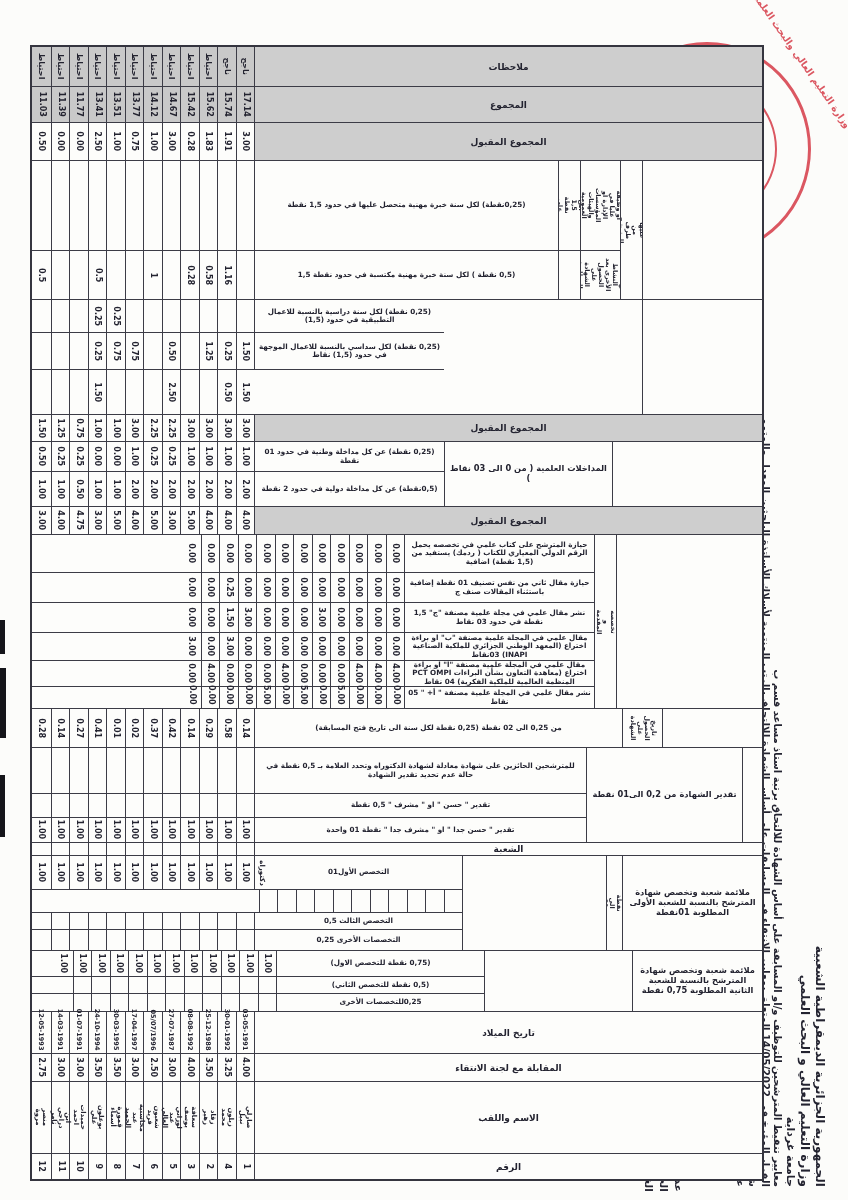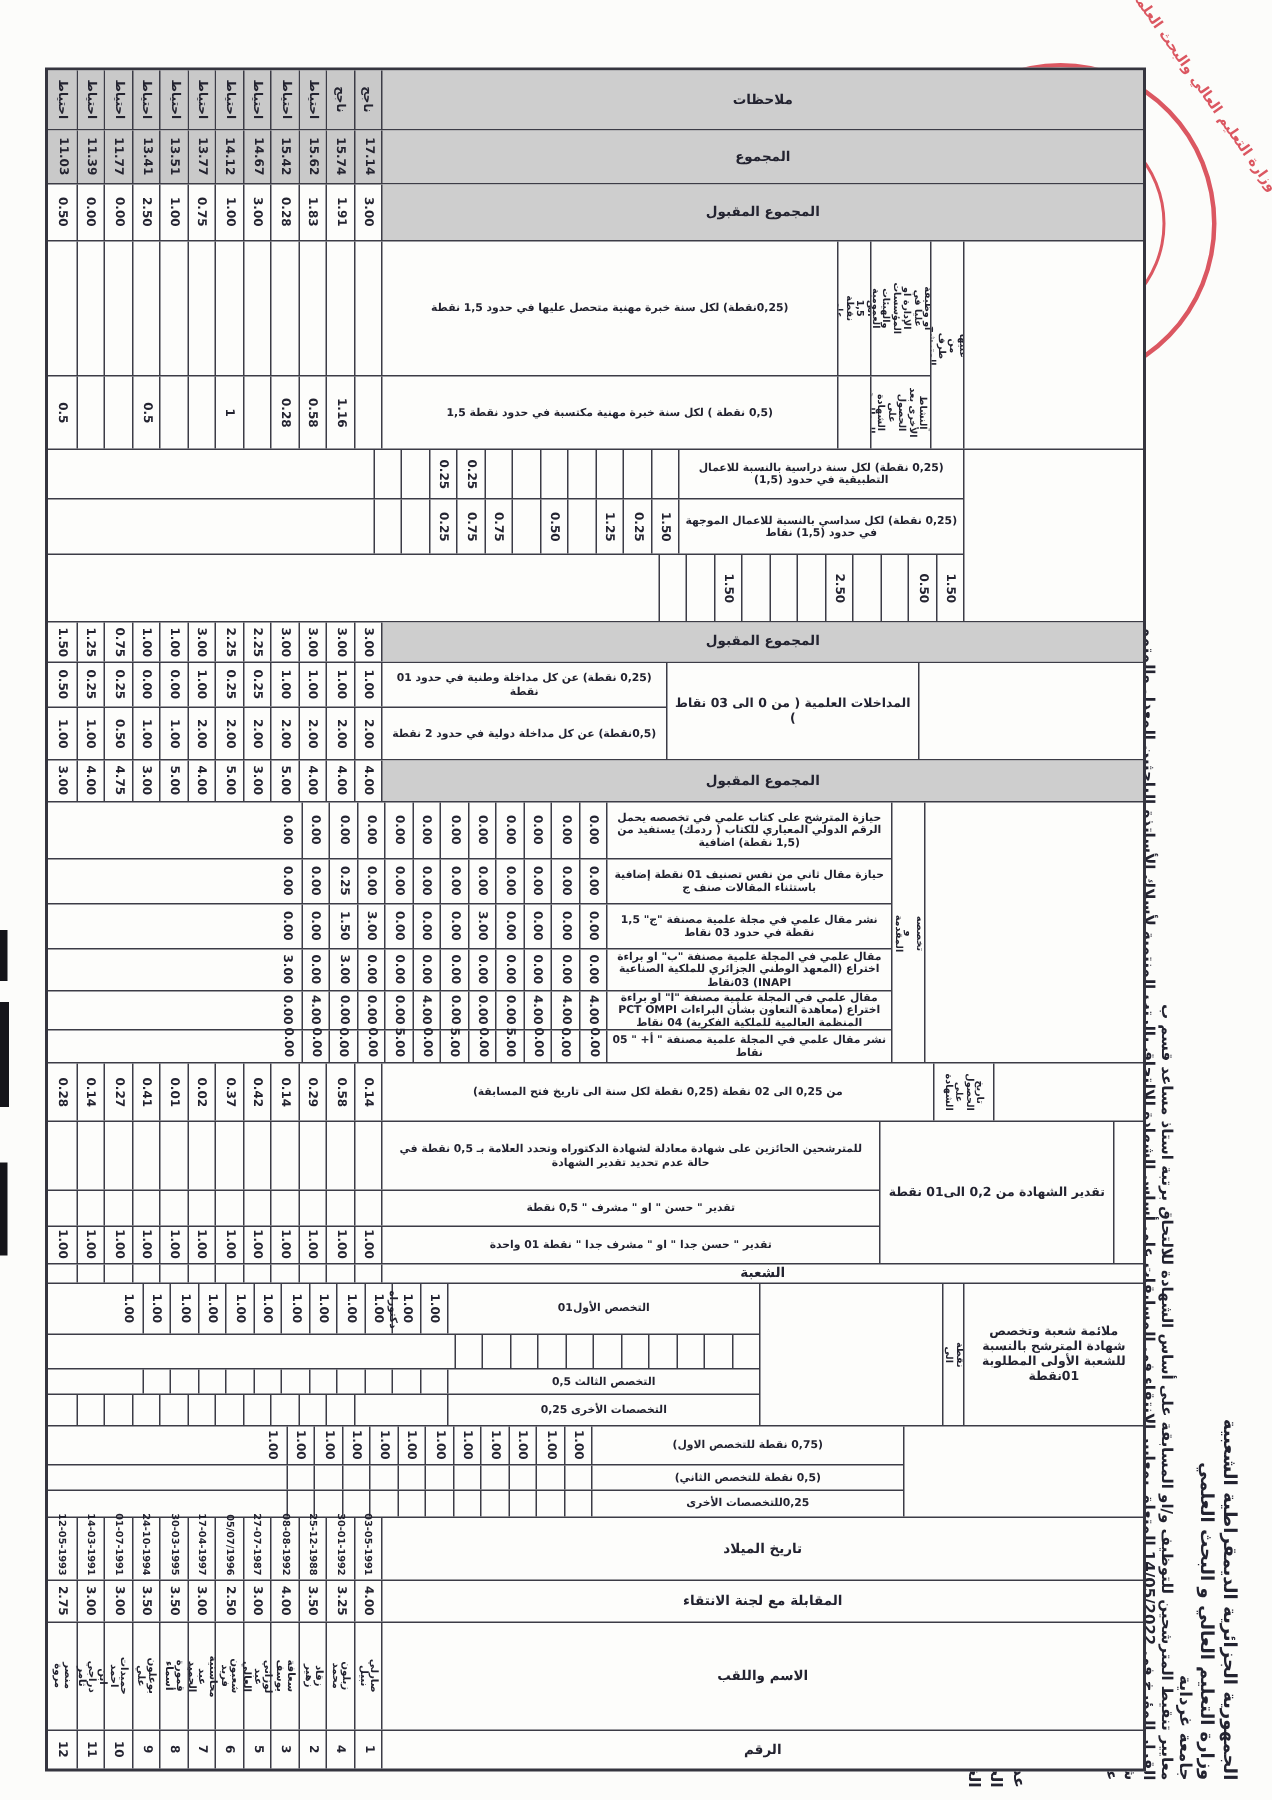--- a/index.html
+++ b/index.html
@@ -309,21 +309,21 @@
               </div>
               <div class="cell" style="width: 18.5px;">
                 <span class="rv" style="width: 42px;">0.5</span>
               </div>
             </div>
           </div>
         </div>
       </div>
       <div class="group">
         <div class="pad" style="width: 120px;"></div>
-        <div class="rowszone" style="order: 99;">
+        <div class="rowszone" style="order: 99; align-items: flex-end;">
           <div class="grow" style="height: 33px;">
             <div class="lab sublab" style="width: 190px;">(0,25 نقطة) لكل سنة دراسية بالنسبة للاعمال التطبيقية في حدود (1,5)</div>
             <div class="cells">
               <div class="cell" style="width: 18.5px;">
                 <span class="rv" style="width: 27px;"></span>
               </div>
               <div class="cell" style="width: 18.5px;">
                 <span class="rv" style="width: 27px;"></span>
               </div>
               <div class="cell" style="width: 18.5px;">
@@ -1203,21 +1203,21 @@
               </div>
               <div class="cell" style="width: 18.5px;">
                 <span class="rv" style="width: 11px;"></span>
               </div>
               <div class="cell" style="width: 18.5px;">
                 <span class="rv" style="width: 11px;"></span>
               </div>
             </div>
           </div>
           <div class="grow" style="height: 20px;">
-            <div class="lab sublab" style="width: 208px; margin-left: 44px;">التخصصات الأخرى 0,25</div>
+            <div class="lab sublab" style="width: 208px;">التخصصات الأخرى 0,25</div>
             <div class="cells">
               <div class="cell" style="width: 18.5px;">
                 <span class="rv" style="width: 14px;"></span>
               </div>
               <div class="cell" style="width: 18.5px;">
                 <span class="rv" style="width: 14px;"></span>
               </div>
               <div class="cell" style="width: 18.5px;">
                 <span class="rv" style="width: 14px;"></span>
               </div>
@@ -1246,20 +1246,21 @@
                 <span class="rv" style="width: 14px;"></span>
               </div>
               <div class="cell" style="width: 18.5px;">
                 <span class="rv" style="width: 14px;"></span>
               </div>
             </div>
           </div>
         </div>
       </div>
       <div class="group">
+        <div class="lab gname" style="width: 140px;">ملائمة شعبة وتخصص شهادة المترشح بالنسبة للشعبة الثانية المطلوبة 0,75 نقطة</div>
         <div class="pad" style="width: 160px;"></div>
         <div class="rowszone" style="order: 99;">
           <div class="grow" style="height: 26px;">
             <div class="lab sublab" style="width: 208px;">(0,75 نقطة للتخصص الاول)</div>
             <div class="cells">
               <div class="cell" style="width: 18.5px;">
                 <span class="rv" style="width: 20px;">1.00</span>
               </div>
               <div class="cell" style="width: 18.5px;">
                 <span class="rv" style="width: 20px;">1.00</span>
@@ -1289,21 +1290,21 @@
                 <span class="rv" style="width: 20px;">1.00</span>
               </div>
               <div class="cell" style="width: 18.5px;">
                 <span class="rv" style="width: 20px;">1.00</span>
               </div>
               <div class="cell" style="width: 18.5px;">
                 <span class="rv" style="width: 20px;">1.00</span>
               </div>
             </div>
           </div>
-          <div class="grow" style="height: 17px;">
+          <div class="grow" style="height: 17px; padding-left: 22px;">
             <div class="lab sublab" style="width: 208px;">(0,5 نقطة للتخصص الثاني)</div>
             <div class="cells">
               <div class="cell" style="width: 18.5px;">
                 <span class="rv" style="width: 11px;"></span>
               </div>
               <div class="cell" style="width: 18.5px;">
                 <span class="rv" style="width: 11px;"></span>
               </div>
               <div class="cell" style="width: 18.5px;">
                 <span class="rv" style="width: 11px;"></span>

